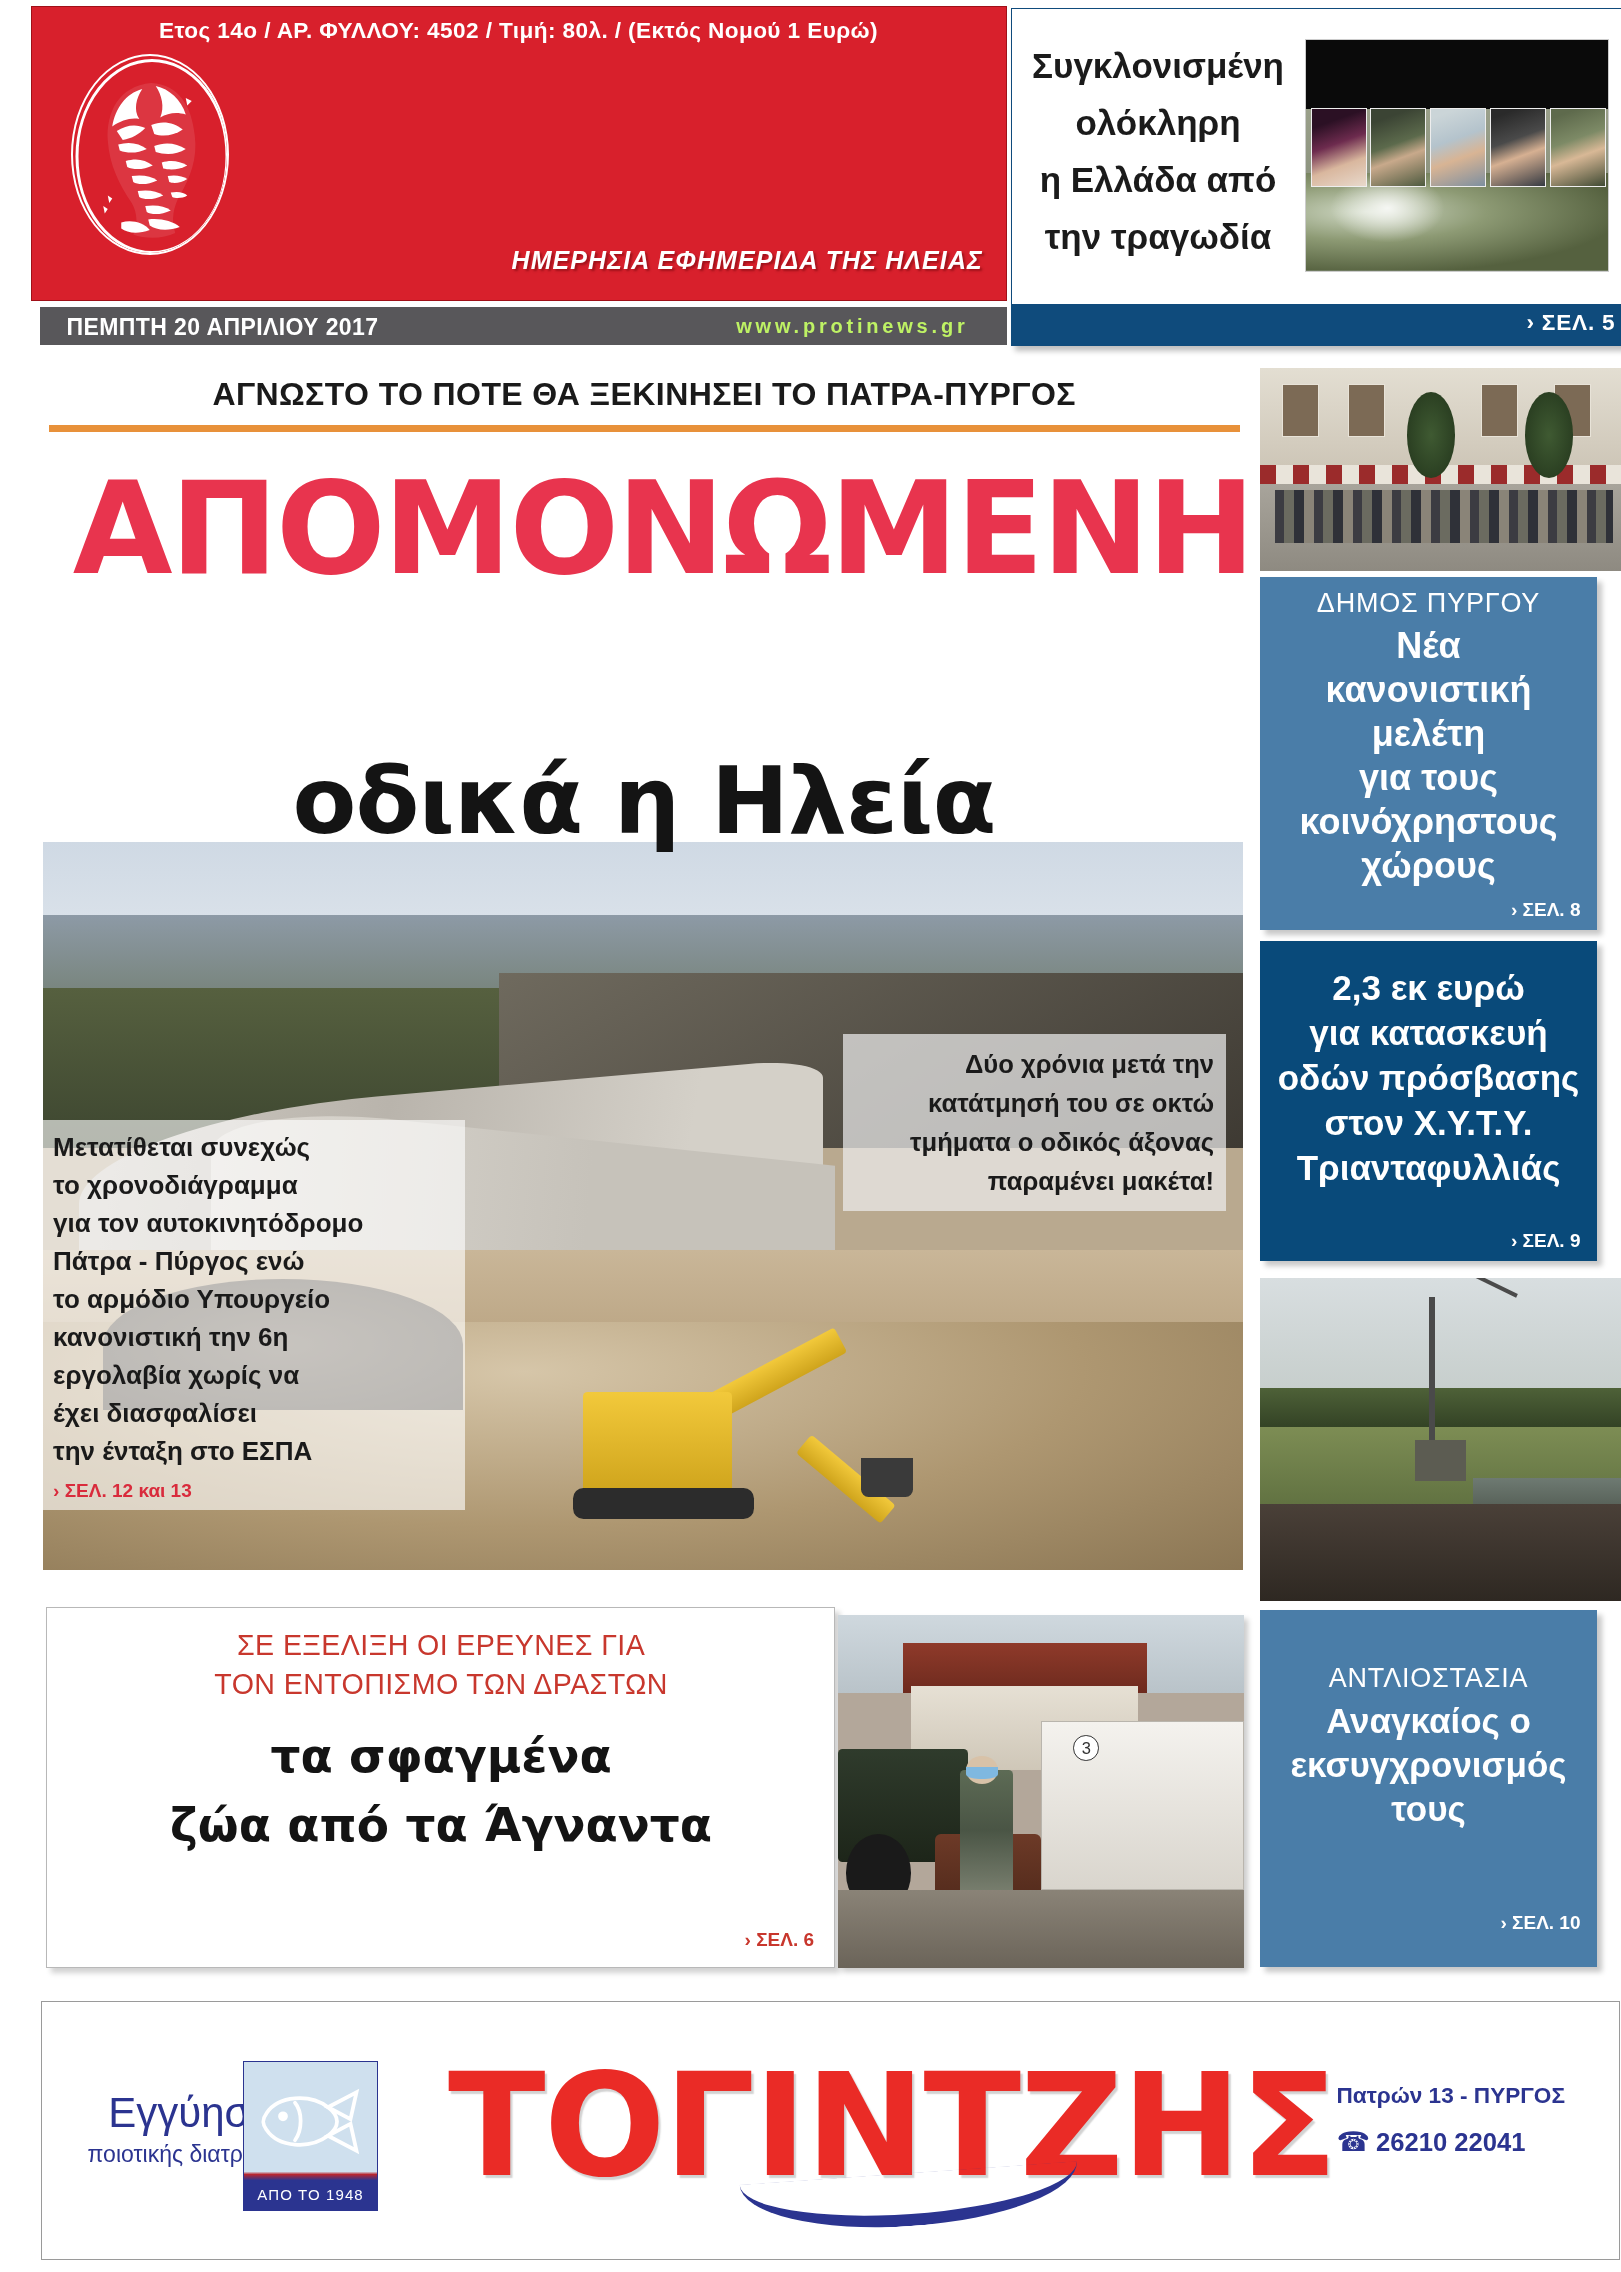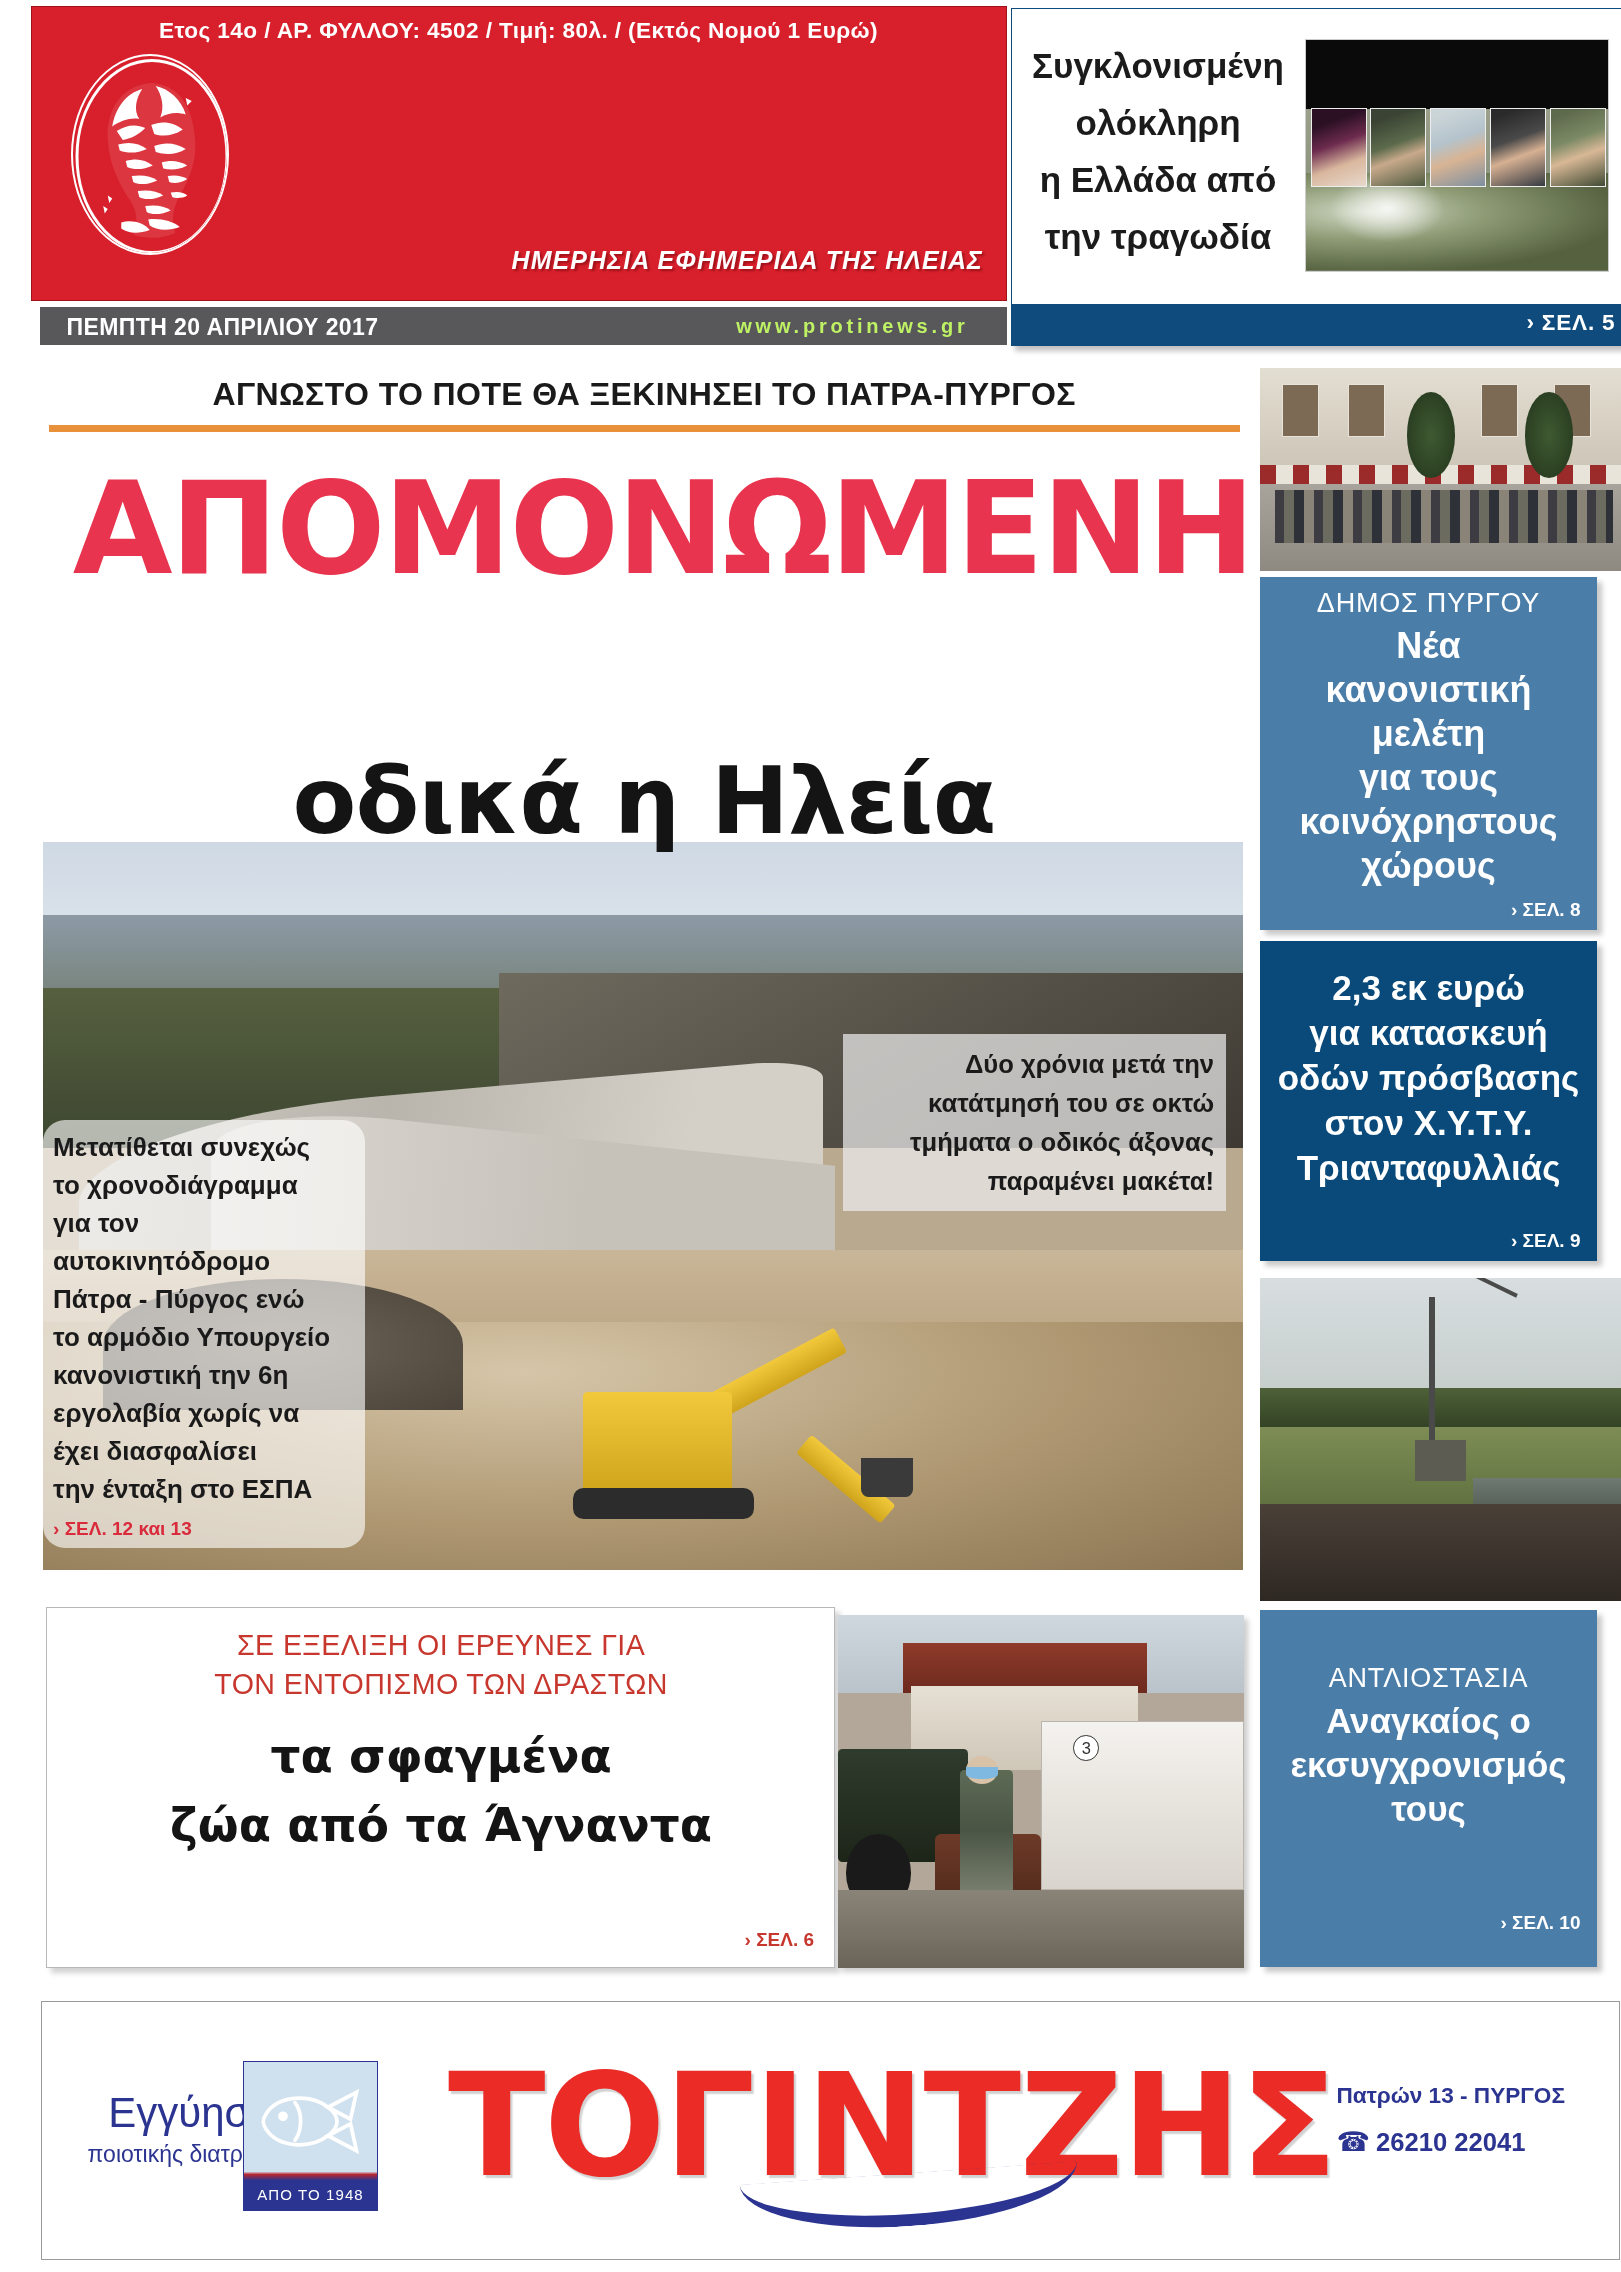--- a/index.html
+++ b/index.html
@@ -194,24 +194,23 @@
     background: linear-gradient(#f2c93b, #cfa41c);
     transform: rotate(-28deg); transform-origin: left bottom; border-radius: 3.8px; }
   .mp-excav .arm2 { position:absolute; left:66%; bottom:30%; width:34%; height:11%;
     background: linear-gradient(#f2c93b, #cfa41c);
     transform: rotate(40deg); transform-origin: left bottom; border-radius: 3.8px; }
   .mp-excav .bucket { position:absolute; right:-2%; bottom:10%; width:16%; height:18%;
     background: #3a3a3a; border-radius: 0 0 7.5px 7.5px; }
 
   .photo-cap-left {
     position: absolute; left: 22.6px; top: 1120px;
-    width: 322px; padding: 7.5px 10.5px;
+    width: 422px; padding: 7.5px 10.5px;
     background: rgba(255,255,255,0.62);
     z-index: 5;
-    border-radius: 22px;
   }
   .photo-cap-left .txt {
     color: #1a1a1a; font-size: 26px; font-weight: 700;
     line-height: 38px;
   }
   .photo-cap-left .sel {
     margin-top: 10.5px;
     color: #d92b3c; font-size: 19px; font-weight: 700;
   }
   .photo-cap-right {

